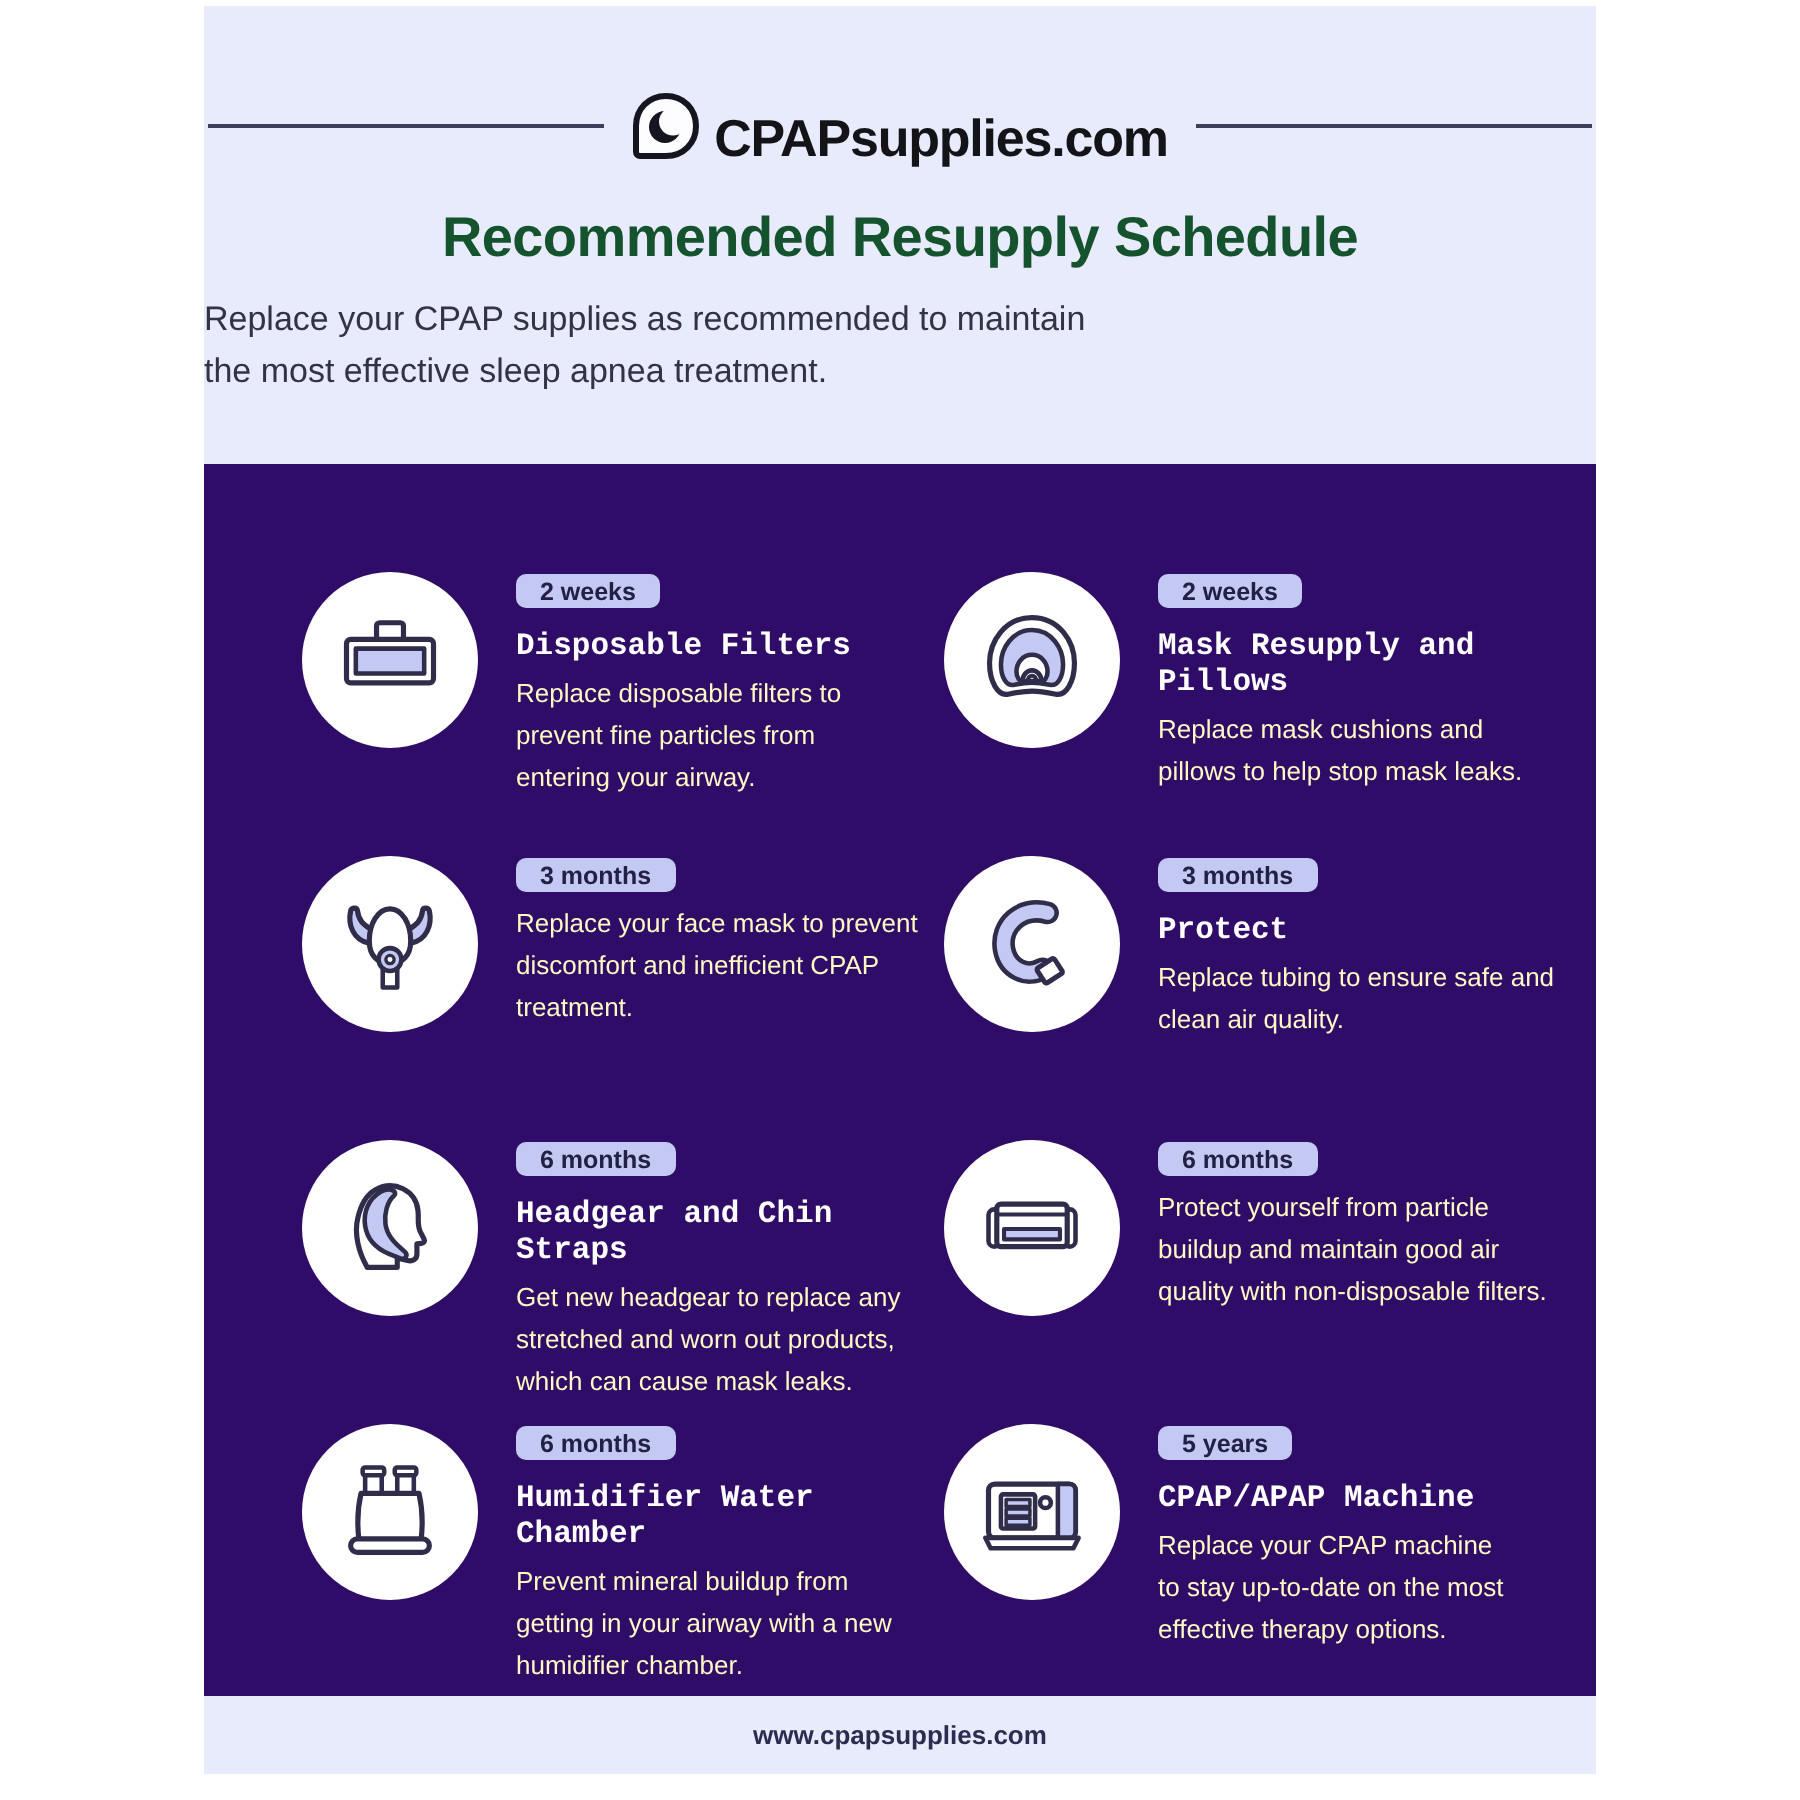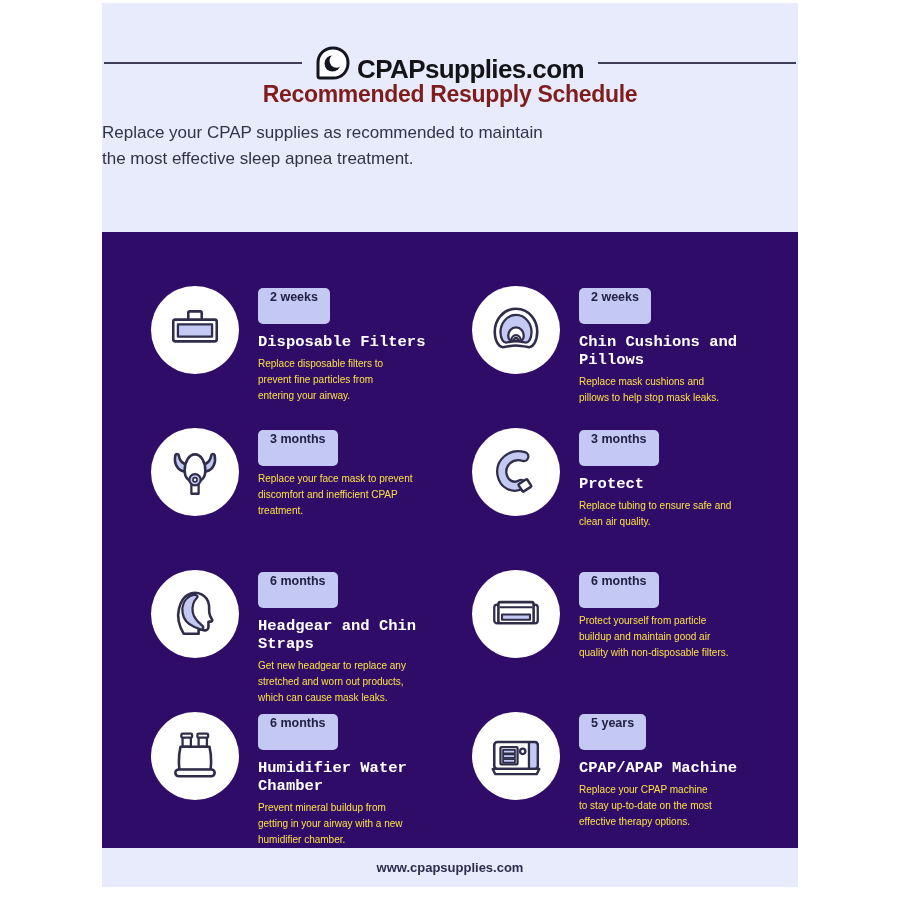--- a/index.html
+++ b/index.html
@@ -7,32 +7,32 @@
   .page { position:relative; width:900px; height:900px; background:#ffffff; overflow:hidden; }
   .doc { position:absolute; left:102px; top:3px; width:696px; height:894px; }
 
   
   .header { height:229px; background:#e8ebfb; padding-top:42px; }
   .logo-row { display:flex; align-items:center; margin:0 2px; height:36px; }
   .logo-rule { flex:1; border-top:2px solid #3f3d58; }
   .logo-lockup { display:flex; align-items:center; gap:7px; margin:0 14px; }
   .logo-icon svg { display:block; }
   .brand-text { font-size:26px; font-weight:800; color:#131318; letter-spacing:-0.6px;margin-top:12px; }
-  .title { text-align:center; font-size:23px; font-weight:800; color:#7f1d1d; letter-spacing:-0.3px; }
+  .title { margin-top:22px; text-align:center; font-size:28px; font-weight:800; color:#14532d; letter-spacing:-0.3px; }
   .subtitle { margin-top:12px; text-align:left; font-size:17px; line-height:1.5; color:#333247; white-space:pre-line; }
 
   
   .main { position:relative; height:616px; background:#2f0c67; }
   .grid { position:absolute; top:54px; left:49px; right:0; display:grid; grid-template-columns:321px 1fr; grid-auto-rows:142px; }
   .item { display:flex; align-items:flex-start; gap:19px; }
   .icon-circle { width:88px; height:88px; border-radius:50%; background:#ffffff; display:flex; align-items:center; justify-content:center; flex:0 0 auto; }
   .item-content { width:232px; padding-top:1px; }
-  .badge { display:inline-block; background:#c3c9f3; color:#232045; font-size:12.5px; font-weight:700; padding:2px 12px 20px; border-radius:5px; }
+  .badge { display:inline-block; background:#c3c9f3; color:#232045; font-size:12.5px; font-weight:700; padding:2px 12px 1px; border-radius:5px; }
   .item-title { margin-top:9px; font-size:15.5px; font-weight:700; color:#ffffff;font-family:Liberation Mono, monospace; }
-  .item-desc { margin-top:5px; font-size:10px; line-height:1.6; color:#fde047; white-space:pre-line; }
+  .item-desc { margin-top:5px; font-size:13px; line-height:1.6; color:#fef9c3; white-space:pre-line; }
 
   
   .footer { height:39px; background:#e8ebfb; display:flex; align-items:center; justify-content:center; }
   .footer-url { font-size:13px; font-weight:700; color:#2c2b50; }
 
   svg .ln { stroke:#2f2d4a; stroke-width:2.5; stroke-linejoin:round; }
 </style>
 </head>
 <body>
 
@@ -88,21 +88,21 @@
               <path d="M28,7.5 C15,7.5 7.5,19 7.5,29.5 C7.5,38.5 11.5,45.5 16.5,44.5 C20.5,43.7 24,43 28,43 C32,43 35.5,43.7 39.5,44.5 C44.5,45.5 48.5,38.5 48.5,29.5 C48.5,19 41,7.5 28,7.5 Z" fill="#fff"></path>
               <path d="M28,13.5 C18.5,13.5 13,22.5 13,30 C13,36.5 15.8,40.8 19.5,40 C22.5,39.4 25,39 28,39 C31,39 33.5,39.4 36.5,40 C40.2,40.8 43,36.5 43,30 C43,22.5 37.5,13.5 28,13.5 Z" fill="#c3c9f3" stroke-width="2.2"></path>
               <path d="M28,25.5 C23.5,25.5 20.5,29.5 20.5,33.5 C20.5,36.5 22,38.5 24,38.2 L32,38.2 C34,38.5 35.5,36.5 35.5,33.5 C35.5,29.5 32.5,25.5 28,25.5 Z" fill="#fff" stroke-width="2.2"></path>
               <path d="M23.5,38 A4.5,5 0 0 1 32.5,38" fill="none" stroke-width="2.2"></path>
               <path d="M26,38 A2,2.4 0 0 1 30,38" fill="none" stroke-width="2"></path>
                 </g>
             </svg>
           </div>
           <div class="item-content">
             <span class="badge">2 weeks</span>
-            <div class="item-title">Chin Cushions and Pillows</div>
+            <div class="item-title">Mask Resupply and Pillows</div>
             <div class="item-desc">Replace mask cushions and
 pillows to help stop mask leaks.</div>
           </div>
         </div>
 
         <div class="item">
           <div class="icon-circle">
             <svg width="58" height="58" viewBox="0 0 56 56">
               <g class="ln">
               <path id="fm-horn" d="M9,12 C7.5,19 10.5,26 17.5,27.5 C20.5,28.1 22.5,26.5 22,24 C21.5,21.5 17,20.5 14.5,17.5 C13,15.7 12.5,13.5 12.3,12 C12.1,10.3 9.5,10.2 9,12 Z" fill="#c3c9f3"></path>

